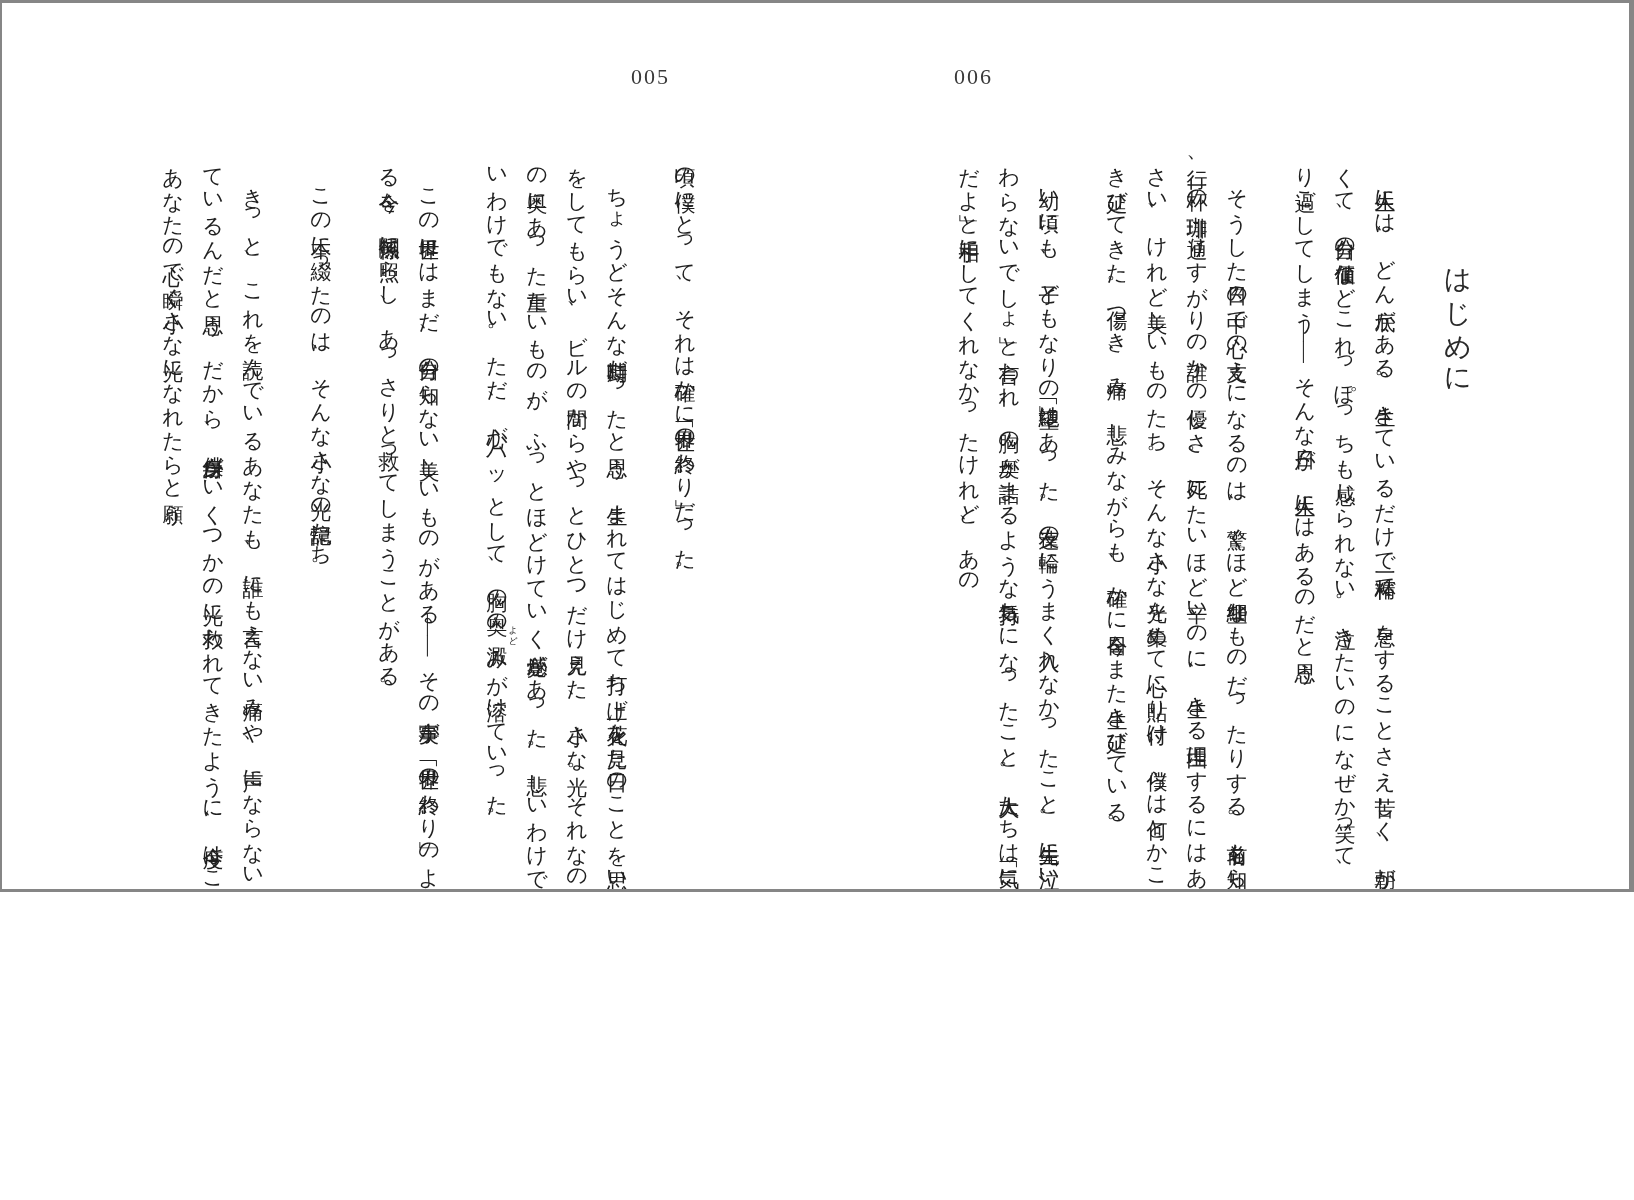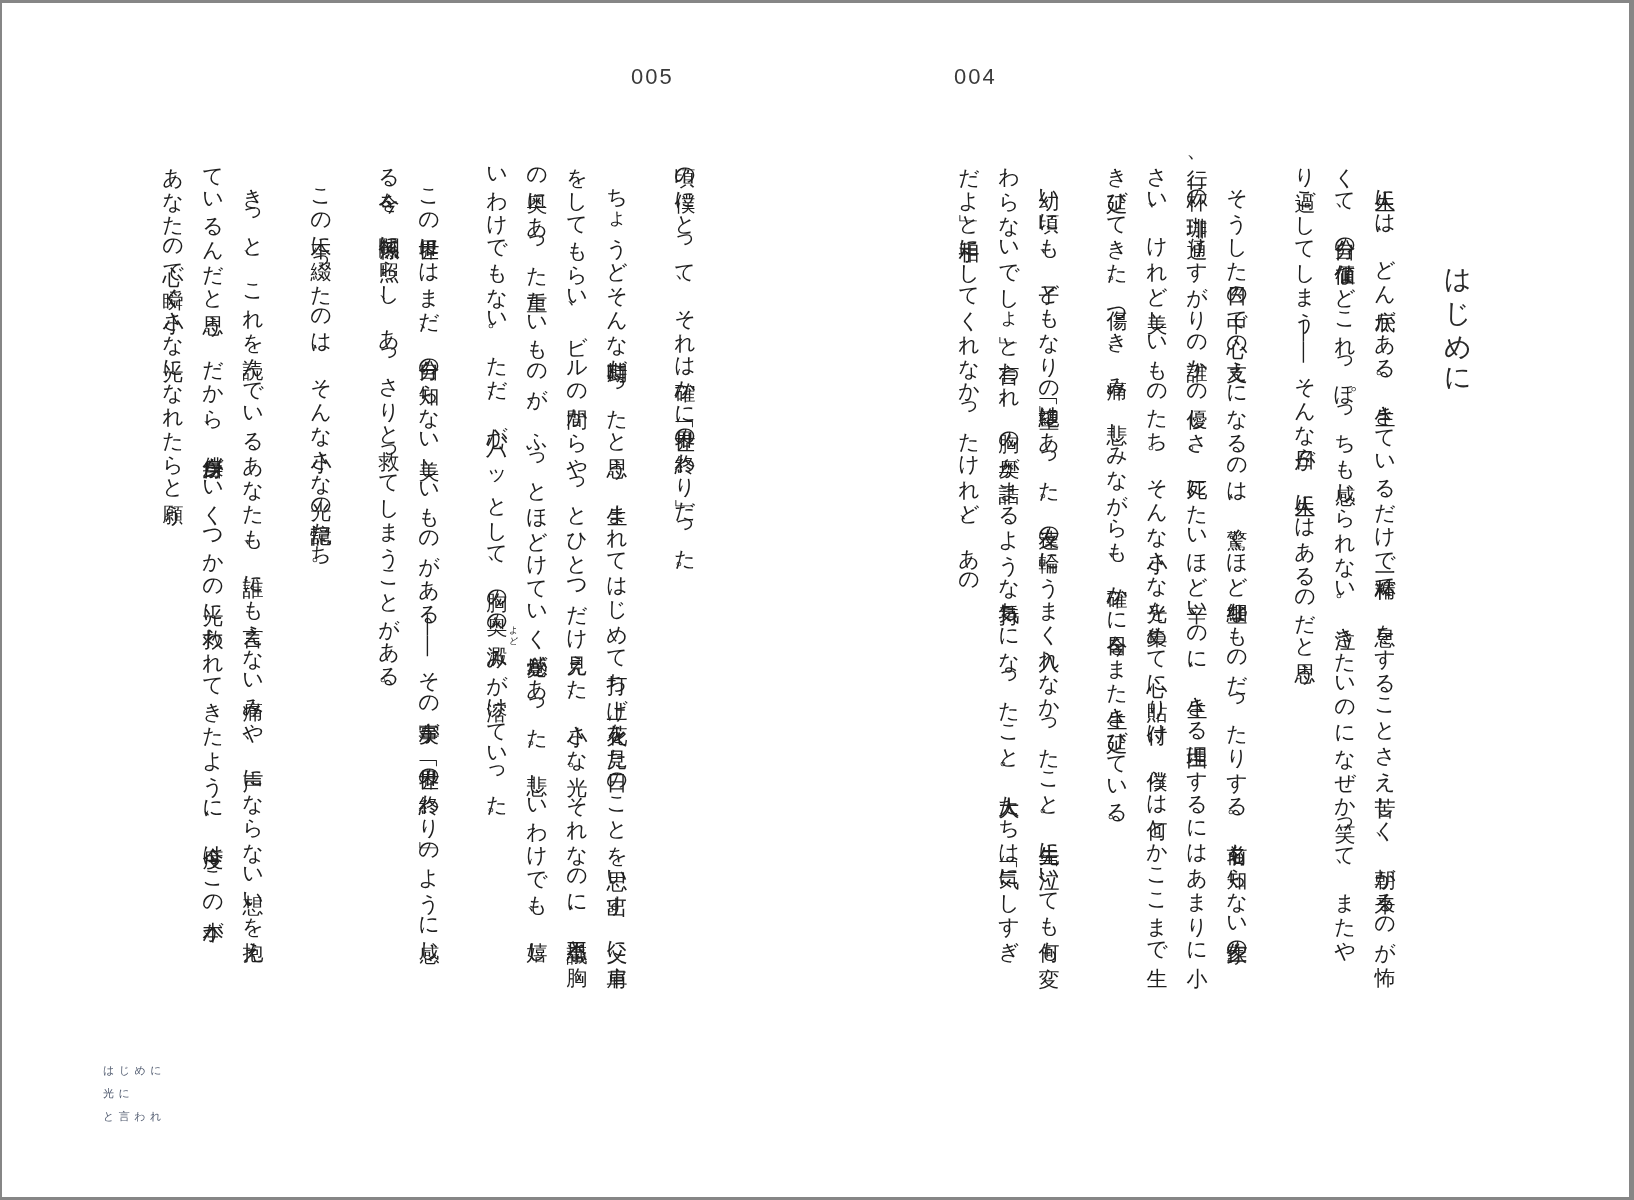--- a/index.html
+++ b/index.html
@@ -1,28 +1,28 @@
 <!DOCTYPE html>
 <html lang="ja" style="--page_background: #ffffff; --frame_border: #868686; --text: #1f1f1f; --title: #2a2a2a; --page_number: #3a3a3a; --running_title: #525c70;"><head>
 <meta charset="utf-8">
 <style>
   html, body { margin: 0; padding: 0; background: #ffffff; }
 
   .spread {
     position: relative;
     width: 1634px;
-    height: 1200px;
+    height: 892px;
     box-sizing: border-box;
     background: var(--page_background, #ffffff);
     border-top: 3px solid var(--frame_border, #868686);
     border-left: 2px solid var(--frame_border, #868686);
     border-bottom: 3px solid var(--frame_border, #868686);
     border-right: 5px solid var(--frame_border, #868686);
     overflow: hidden;
-    font-family: Liberation Sans, sans-serif;
+    font-family: Liberation Serif, serif;
     color: var(--text, #1f1f1f);
   }
 
   .page-num {
     position: absolute;
     top: 61px;
     font-size: 22px;
     letter-spacing: 2px;
     color: var(--page_number, #3a3a3a);
     font-feature-settings: "onum" 1;
@@ -80,21 +80,21 @@
   }
   .running-title .rt-line { display: block; }
 </style>
 </head>
 <body>
 
 <div class="spread">
 
   <div class="page-num pn-left">005</div>
 
-  <div class="page-num pn-right">004</div>
+  <div class="page-num pn-right">006</div>
 
   <h1 class="chapter-title">はじめに</h1>
 
   <div class="v-body right-body">
     <p>人生には、どん底がある。生きているだけで精一杯で、息をすることさえ苦しく、朝が来るのが怖くて、自分の価値などこれっぽっちも感じられない。泣きたいのになぜか笑って、またやり過ごしてしまう――そんな日々が、人生にはあるのだと思う。</p>
     <p>そうした日々の中で心の支えになるのは、驚くほど些細なものだったりする。名前も知らない作家の一行、一杯の珈琲、通りすがりの誰かの優しさ。死にたいほど辛いのに、生きる理由にするにはあまりに小さい、けれど美しいものたち。そんな小さな光を集めて心に貼り付け、僕らは何とかここまで生き延びてきた。傷つき、痛み、悲しみながらも、確かに今日をまた生き延びている。</p>
     <p>幼い頃にも、子どもなりの「絶望」はあった。友達の輪にうまく入れなかったこと。先生に「泣いても何も変わらないでしょ」と言われ、胸の奥が詰まるような気持ちになったこと。大人たちは「気にしすぎだよ」と相手にしてくれなかったけれど、あの</p>
   </div>
 
   <div class="v-body left-body">

